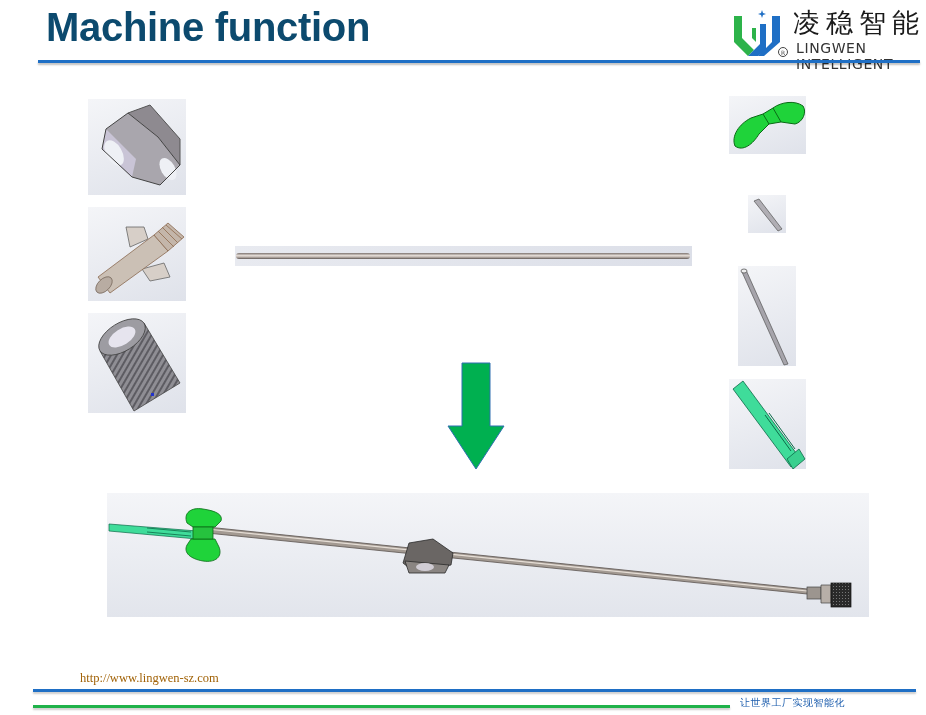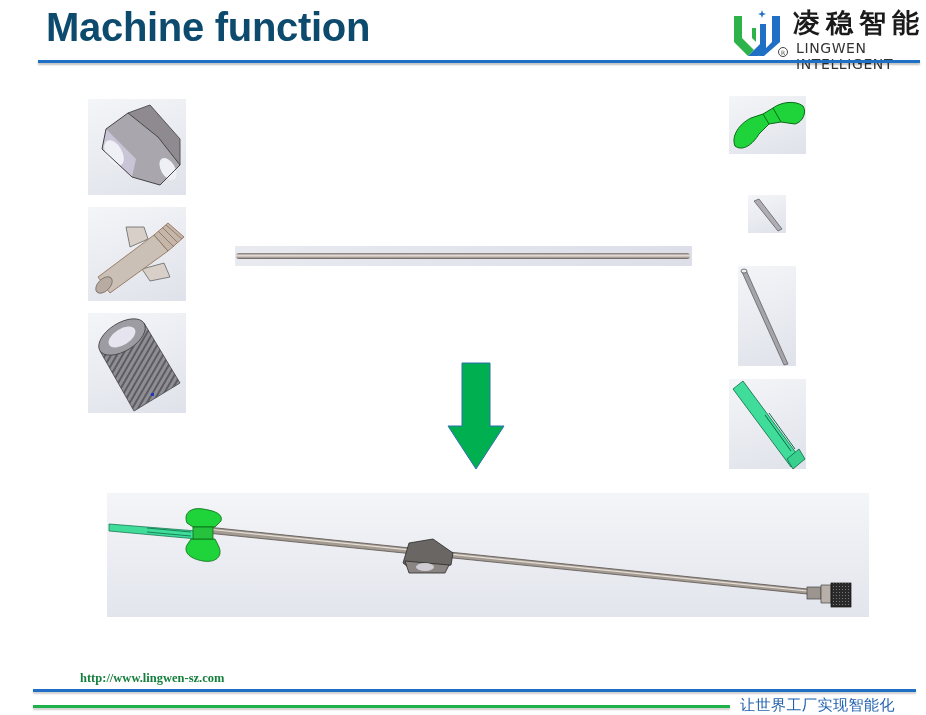--- a/index.html
+++ b/index.html
@@ -1,31 +1,31 @@
 <!DOCTYPE html>
 <html><head>
 <meta charset="utf-8">
 <style>
   html, body { margin:0; padding:0; background:#ffffff; }
   body { width:926px; height:715px; position:relative; overflow:hidden; font-family:"Liberation Sans", sans-serif; }
   .abs { position:absolute; }
   .title { left:46px; top:2px; font-size:40px; font-weight:bold; color:#0c4a6e; letter-spacing:-0.3px; line-height:50px; font-family:"Liberation Sans", sans-serif; }
   .header-rule { left:38px; top:60px; width:882px; height:3px; background:#1f6fc5; box-shadow:0 2px 2px rgba(0,0,0,0.25); }
   .logo-mark { left:732px; top:8px; width:56px; height:50px; }
-  .logo-cn { left:793px; top:7px; font-size:27px; font-weight:bold; color:#1a1a1a; letter-spacing:6px; font-family:"DejaVu Sans", sans-serif; line-height:32px; }
+  .logo-cn { left:793px; top:7px; font-size:27px; font-weight:normal; color:#1a1a1a; letter-spacing:6px; font-family:"DejaVu Sans", sans-serif; line-height:32px; }
   .logo-en { left:796px; top:40px; font-size:14px; color:#333333; letter-spacing:0.6px; font-family:"DejaVu Sans", sans-serif; }
   .part { background:linear-gradient(160deg,#f4f5f8 0%,#dfe2ea 100%); overflow:hidden; }
   .rod-box { left:235px; top:246px; width:457px; height:20px; background:linear-gradient(90deg,#e8eaf0,#dcdfe8); }
   .rod { left:236px; top:253px; width:454px; height:6px; border-radius:3px; background:linear-gradient(180deg,#7d7470 0%,#e8e0da 45%,#a89e98 75%,#5f5855 100%); }
   .arrow { left:447px; top:362px; width:58px; height:108px; }
   .assembly { left:107px; top:493px; width:762px; height:124px; background:linear-gradient(180deg,#f4f5f8 0%,#e2e5ec 100%); }
-  .url { left:40px; top:671px; font-size:12.5px; font-weight:bold; color:#15803d; font-family:"Liberation Serif", serif;padding-left:40px; }
+  .url { left:40px; top:671px; font-size:12.5px; font-weight:normal; color:#a16207; font-family:"Liberation Serif", serif;padding-left:40px; }
   .footer-blue { left:33px; top:689px; width:883px; height:3px; background:#1f6fc5; box-shadow:0 2px 2px rgba(0,0,0,0.2); }
   .footer-green { left:33px; top:705px; width:697px; height:3px; background:#1fb24a; box-shadow:0 2px 2px rgba(0,0,0,0.2); }
-  .slogan { left:740px; top:696px; font-size:15px; color:#1f5fae; font-family:"DejaVu Sans", sans-serif; letter-spacing:0.5px; }
+  .slogan { left:740px; top:696px; font-size:10px; color:#1f5fae; font-family:"DejaVu Sans", sans-serif; letter-spacing:0.5px; }
 </style>
 </head>
 <body>
 
 <div class="abs title">Machine function</div>
 
 <svg class="abs logo-mark" viewBox="0 0 56 50">
   <path d="M2 8 L10 8 L10 30 L22 42 L16 48 L2 34 Z" fill="#2db34a"></path>
   <path d="M16 48 L28 36 L28 16 L34 16 L34 42 L26 48 Z" fill="#1f6fc5"></path>
   <path d="M26 48 L40 34 L40 8 L48 8 L48 34 L32 48 Z" fill="#1f6fc5"></path>

